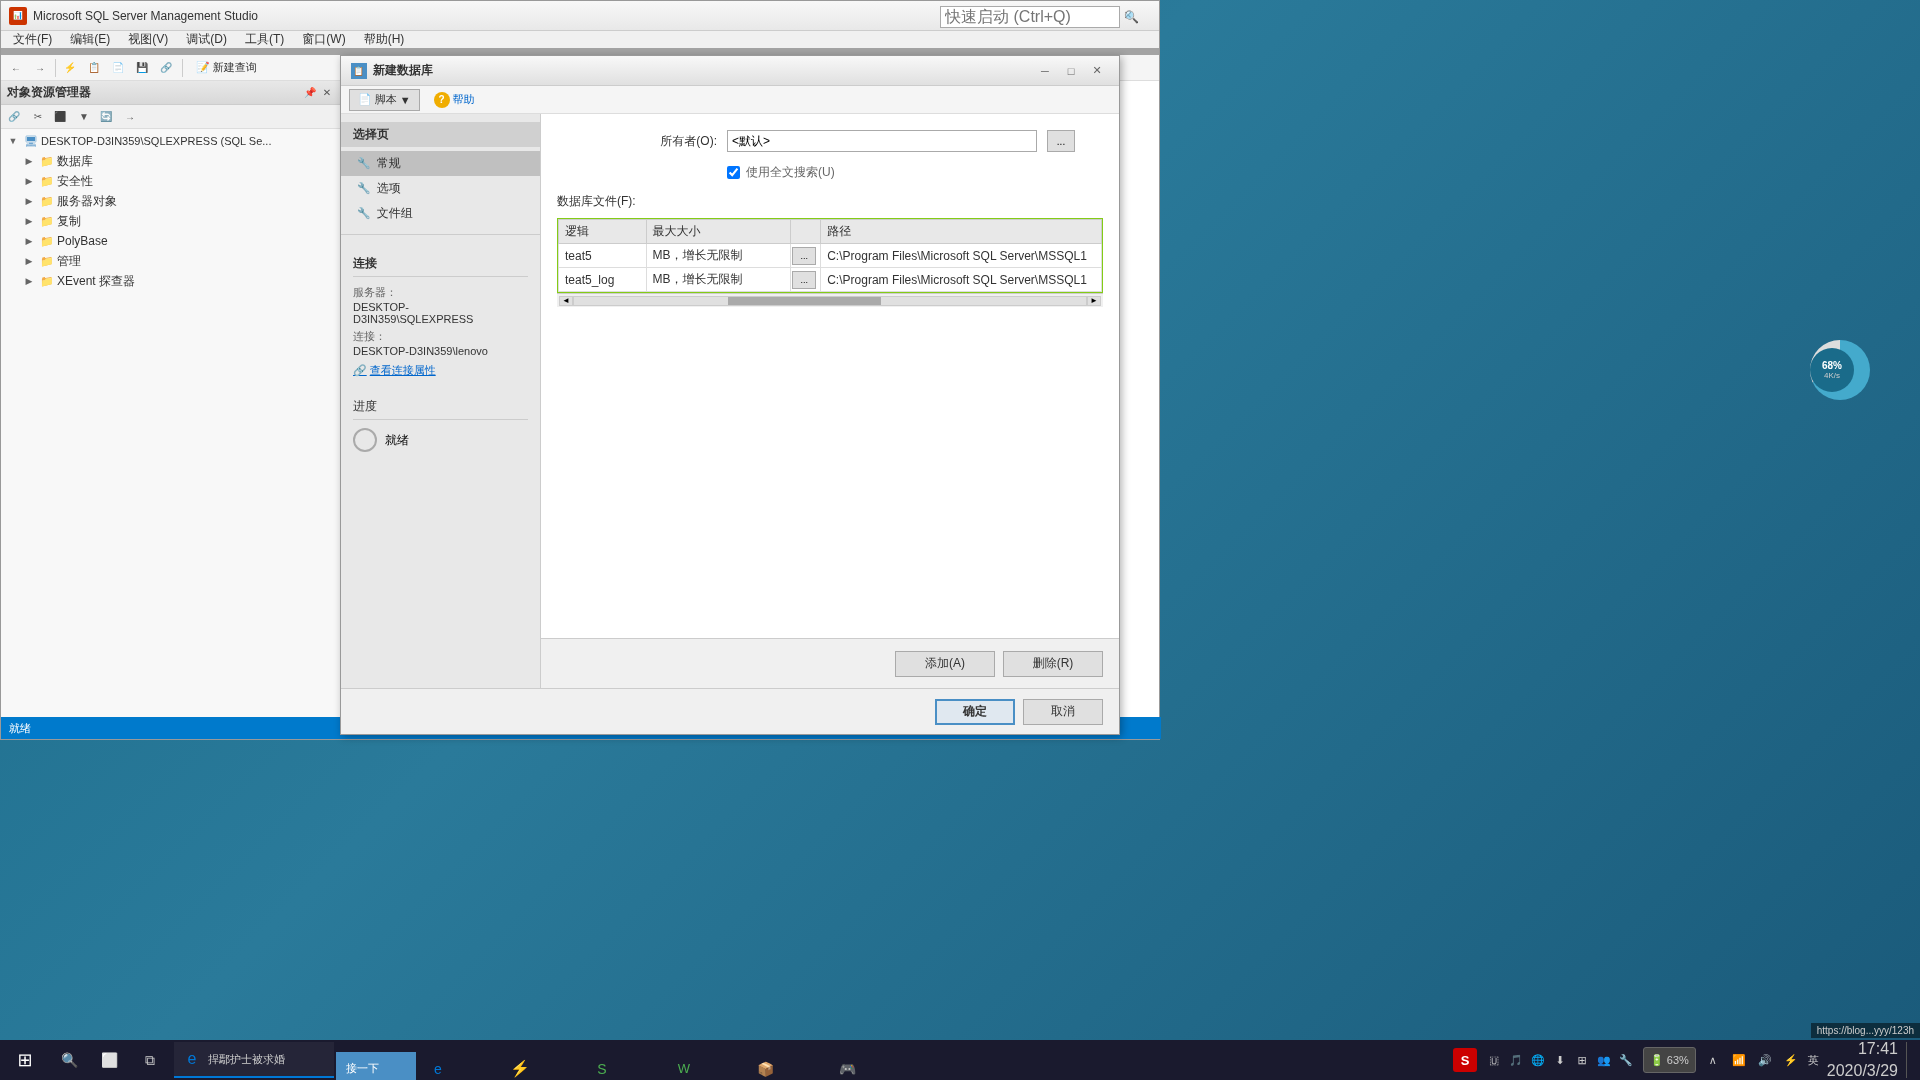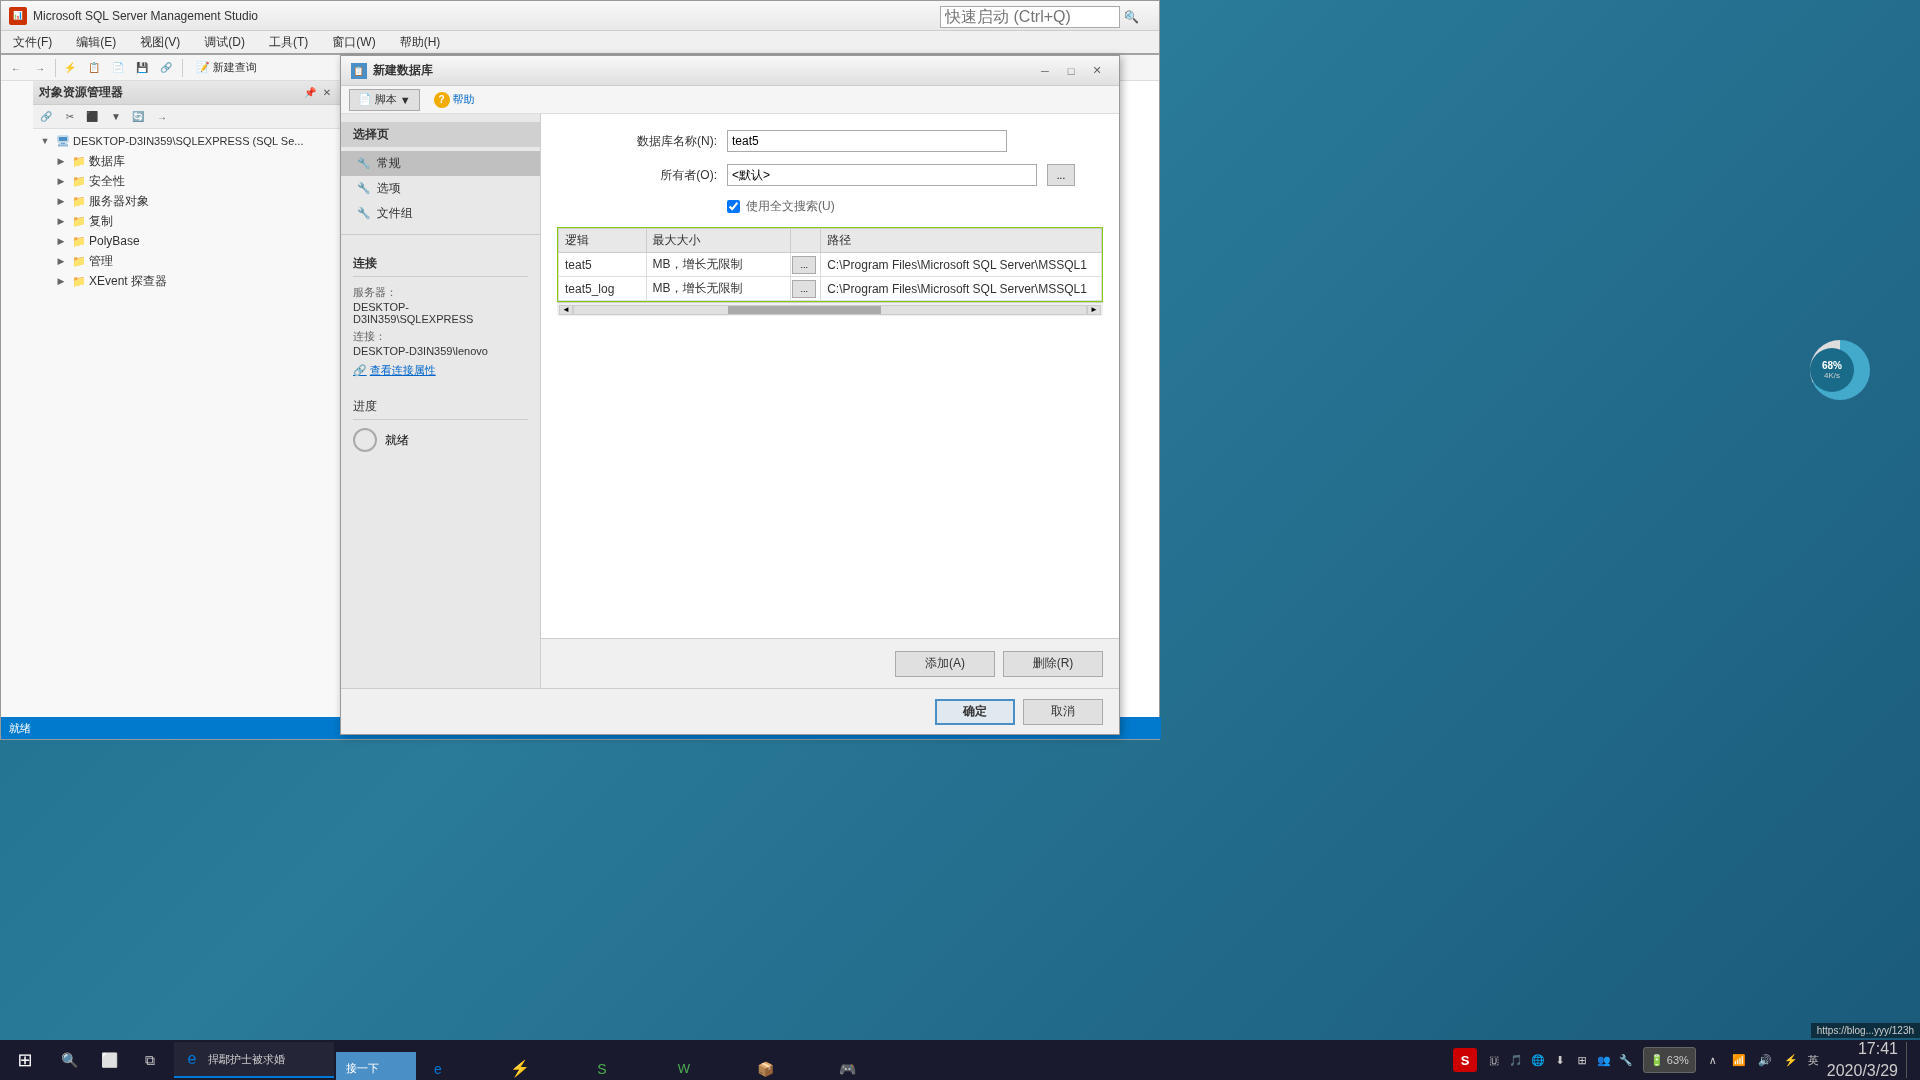--- a/index.html
+++ b/index.html
@@ -95,25 +95,25 @@
       border: 1px solid #aaa;
       padding: 0 4px;
       font-size: 16px;
       background: white;
     }
 
     
     .menu-bar {
       height: 24px;
       background: #f0f0f0;
-      border-bottom: 2px solid #a3a3a3;
+      border-bottom: 7px solid #a3a3a3;
       display: flex;
       align-items: center;
       padding: 0 4px;
-      gap: 8px;
+      gap: 2px;
     }
     .menu-item {
       padding: 2px 8px;
       font-size: 12px;
       cursor: pointer;
       color: #333;
     }
 
     
     .toolbar {
@@ -162,21 +162,20 @@
       height: calc(100% - 80px);
     }
 
     
     .left-panel {
       width: 340px;
       background: #f8f8f8;
       border-right: 1px solid #ccc;
       display: flex;
       flex-direction: column;
-      padding-left: 32px;
     }
     .panel-header {
       height: 24px;
       background: linear-gradient(to bottom, #e8e8e8, #d8d8d8);
       border-bottom: 1px solid #ccc;
       display: flex;
       align-items: center;
       padding: 0 6px;
       font-size: 12px;
       font-weight: bold;
@@ -1067,36 +1066,33 @@
           <div class="progress-row">
             <div class="progress-circle"></div>
             <span>就绪</span>
           </div>
         </div>
       </div>
 
       <div style="flex:1;display:flex;flex-direction:column;">
         <div class="dialog-content">
 
-          <div class="form-row">
-            <span class="form-label">数据库名称(N):</span>
-            <input class="form-input" type="text" value="teat5" style="">
-          </div>
 
           <div class="form-row">
             <span class="form-label">所有者(O):</span>
             <input class="form-input form-input-wide" type="text" value="&lt;默认&gt;" style="">
             <button class="form-browse-btn">...</button>
           </div>
 
           <div class="form-checkbox">
             <input type="checkbox" checked="" id="fulltext-cb" style="">
             <label for="fulltext-cb">使用全文搜索(U)</label>
           </div>
 
+          <div class="files-section-title">数据库文件(F):</div>
           <div style="border:1px solid #84cc16;overflow:hidden;">
             <table class="files-table">
               <thead>
                 <tr>
                   <th>逻辑</th>
                   <th>最大大小</th>
                   <th style="width:30px;"></th>
                   <th>路径</th>
                 </tr>
               </thead>

